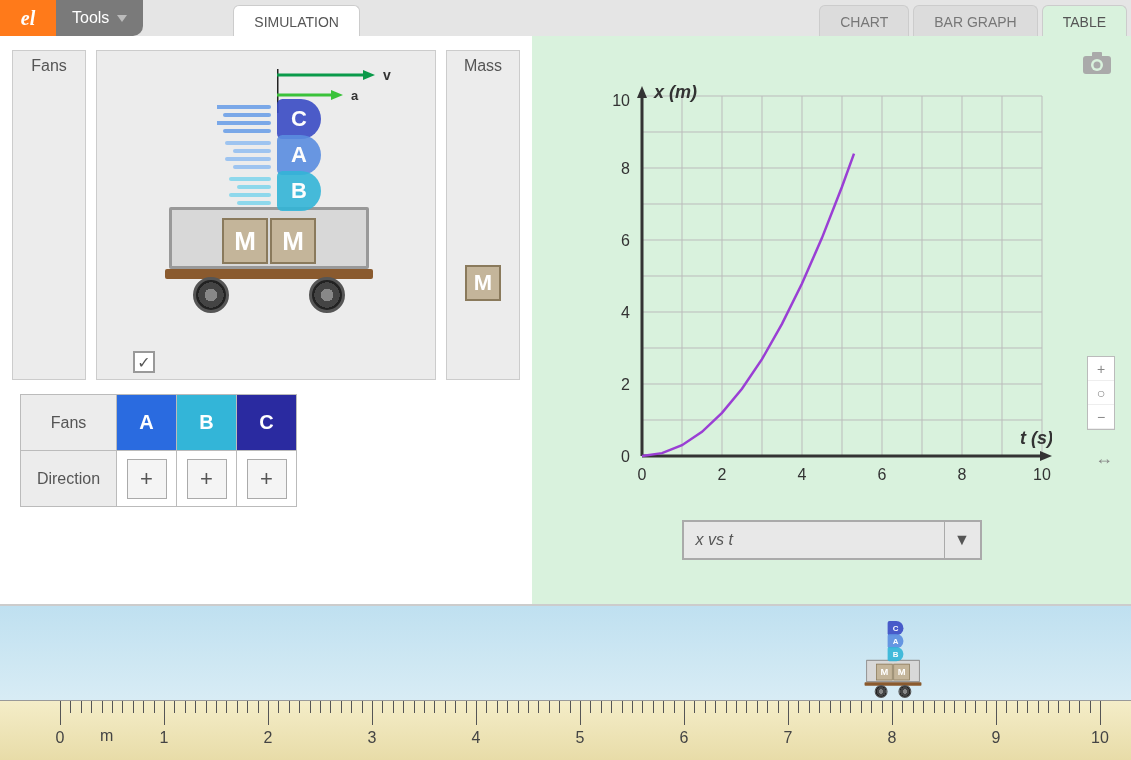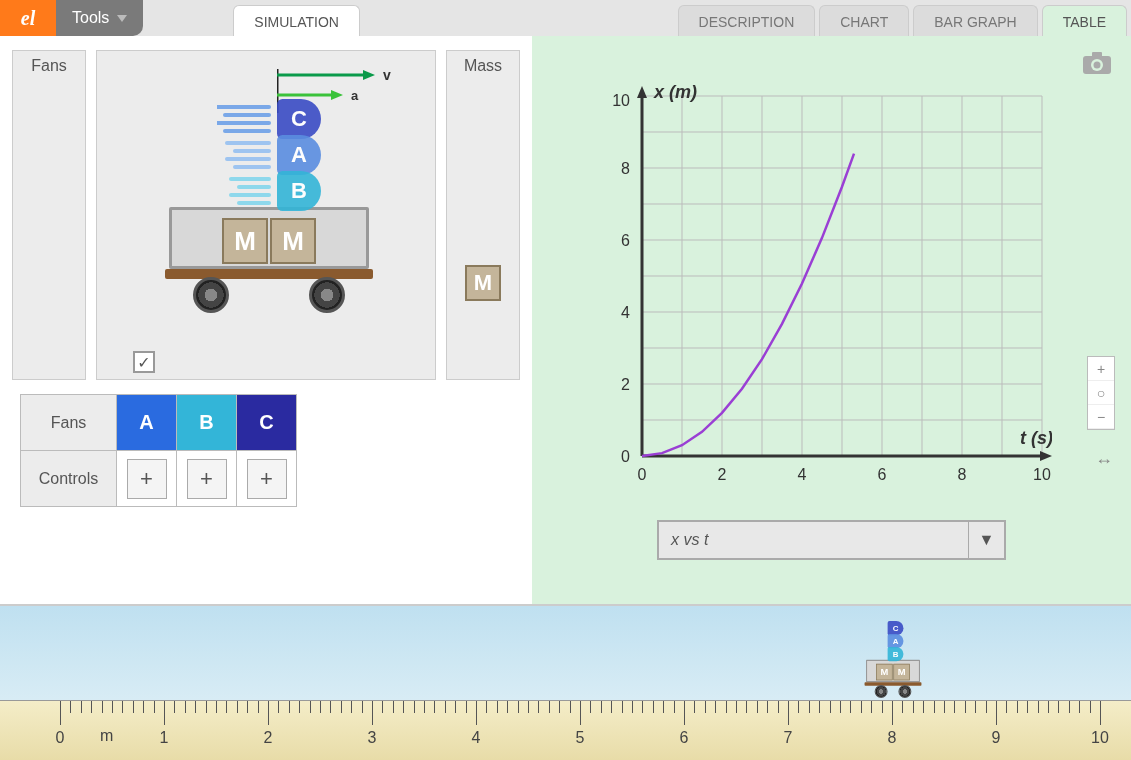--- a/index.html
+++ b/index.html
@@ -67,21 +67,21 @@
 .ctrl-btn.reset svg { transform: scaleX(-1); }
 .seconds-row { display: flex; align-items: center; gap: 8px; }
 .seconds-val { width: 72px; height: 36px; background: #ececec; border: 1px solid #bbb; display: flex; align-items: center; justify-content: center; font-size: 18px; color: #555; }
 
 
 .camera-icon { position: absolute; top: 16px; right: 20px; color: #999; cursor: pointer; }
 .graph-box { background: transparent; margin-left: 30px; margin-top: 20px; }
 .zoom-ctrl { position: absolute; right: 16px; top: 320px; width: 28px; border: 1px solid #bbb; background: #fff; display: flex; flex-direction: column; }
 .zoom-ctrl div { height: 24px; display: flex; align-items: center; justify-content: center; color: #888; cursor: pointer; font-size: 14px; border-bottom: 1px solid #eee; }
 .pan-icon { position: absolute; right: 18px; top: 412px; color: #888; font-size: 18px; cursor: pointer; }
-.dropdown { margin: 20px auto 0; width: 349px; height: 40px; border: 2px solid #aaa; background: #e8e8e8; display: flex; align-items: center; padding: 0 12px; font-style: italic; color: #555; cursor: pointer; position: relative; }
+.dropdown { margin: 20px auto 0; width: 300px; height: 40px; border: 2px solid #aaa; background: #e8e8e8; display: flex; align-items: center; padding: 0 12px; font-style: italic; color: #555; cursor: pointer; position: relative; }
 .dropdown .dd-arrow { position: absolute; right: 0; top: 0; width: 36px; height: 100%; border-left: 1px solid #aaa; display: flex; align-items: center; justify-content: center; }
 
 
 .track { height: 156px; background: linear-gradient(#bfe0f0, #e8f4f8); position: relative; border-top: 2px solid #ccc; }
 .mini-cart { position: absolute; left: 866px; bottom: 62px; transform: scale(0.36); transform-origin: bottom left; }
 .ruler { position: absolute; bottom: 0; left: 0; right: 0; height: 60px; background: linear-gradient(#f4edc8, #e8dca8); border-top: 1px solid #999; }
 .ruler-ticks { position: relative; height: 100%; }
 .tick { position: absolute; top: 0; width: 1px; background: #555; }
 .tick.major { height: 24px; }
 .tick.minor { height: 12px; }
@@ -93,21 +93,20 @@
 
 <div class="topbar">
   <div class="logo">el</div>
   <div class="tools-btn">
     <span>Tools</span>
     <span class="tri"></span>
   </div>
   <div class="tabs">
     <div class="tab active">SIMULATION</div>
     <div style="flex:1"></div>
-    <div class="tab">DESCRIPTION</div>
     <div class="tab">CHART</div>
     <div class="tab">BAR GRAPH</div>
     <div class="tab graph-active">TABLE</div>
   </div>
 </div>
 
 <div class="main">
 
   <div class="left-panel">
     <div class="sim-row">
@@ -181,21 +180,21 @@
     <div class="controls-area">
       <table class="fan-table">
         <tbody>
             <tr>
           <th>Fans</th>
           <td class="fan-hdr A">A</td>
           <td class="fan-hdr B">B</td>
           <td class="fan-hdr C">C</td>
         </tr>
         <tr>
-          <th>Controls</th>
+          <th>Direction</th>
           <td><button class="dir-btn">+</button></td>
           <td><button class="dir-btn">+</button></td>
           <td><button class="dir-btn">+</button></td>
         </tr>
       </tbody>
         </table>
 
     </div>
   </div>
 

